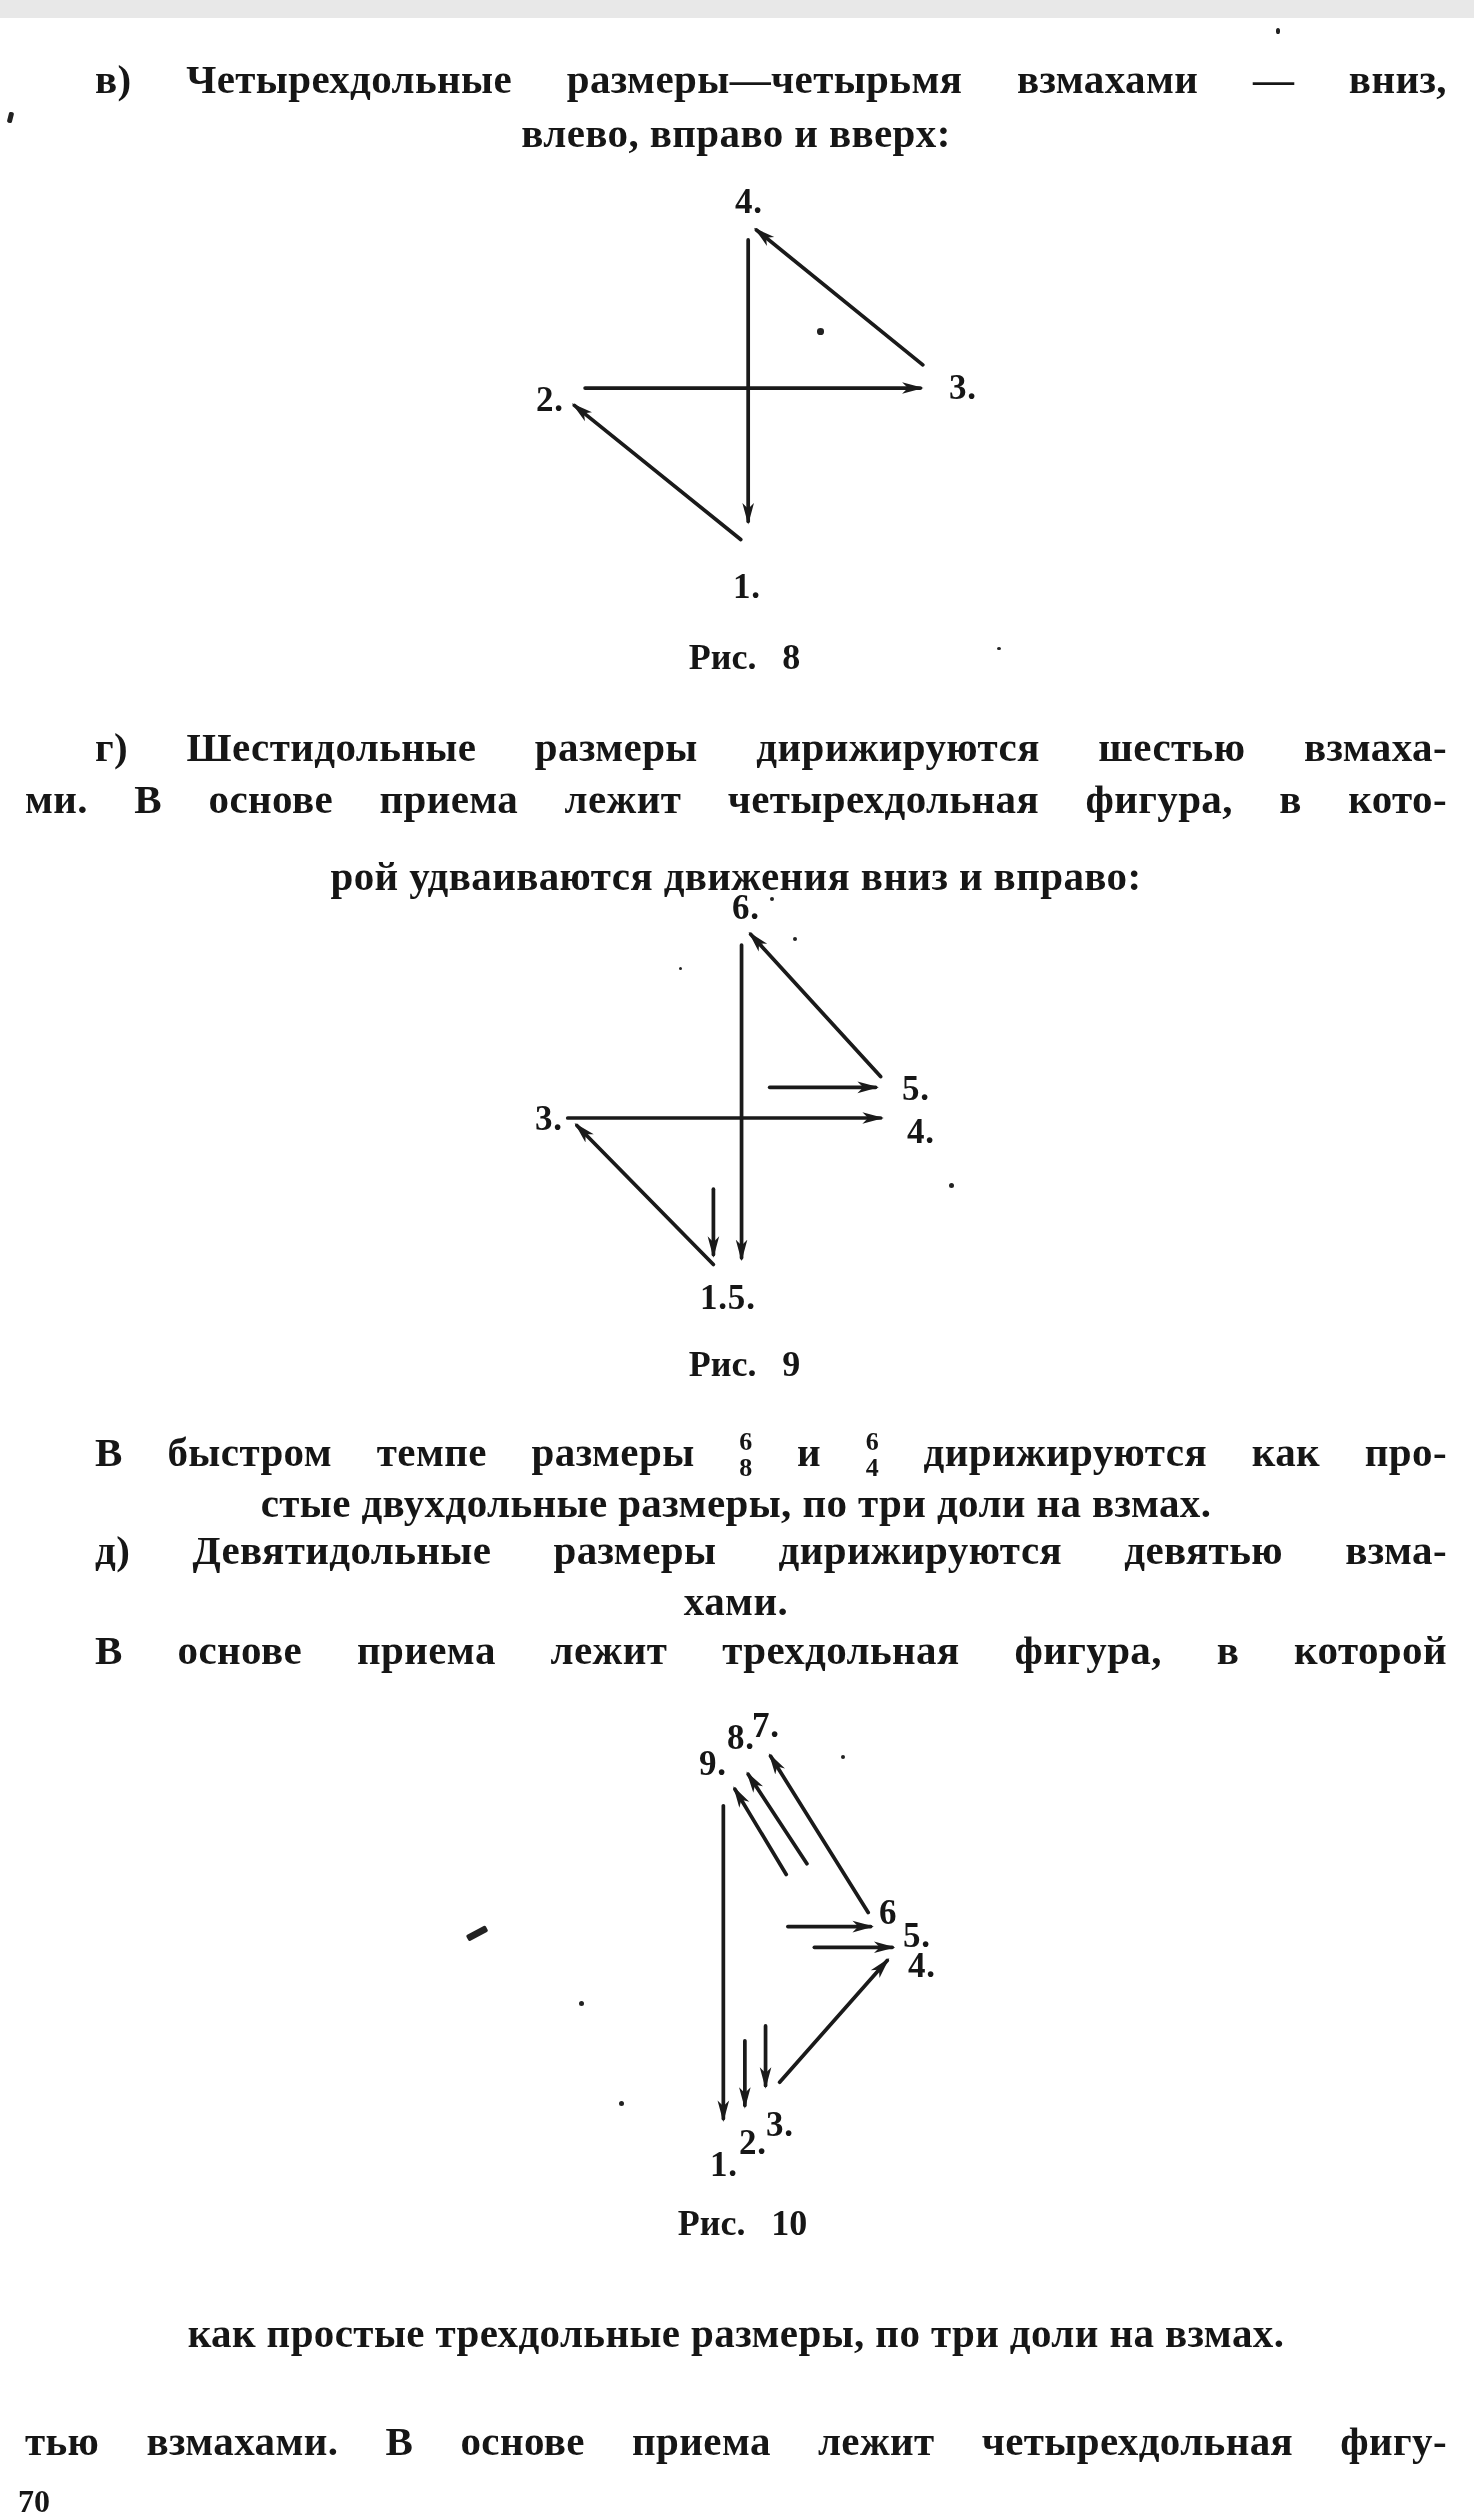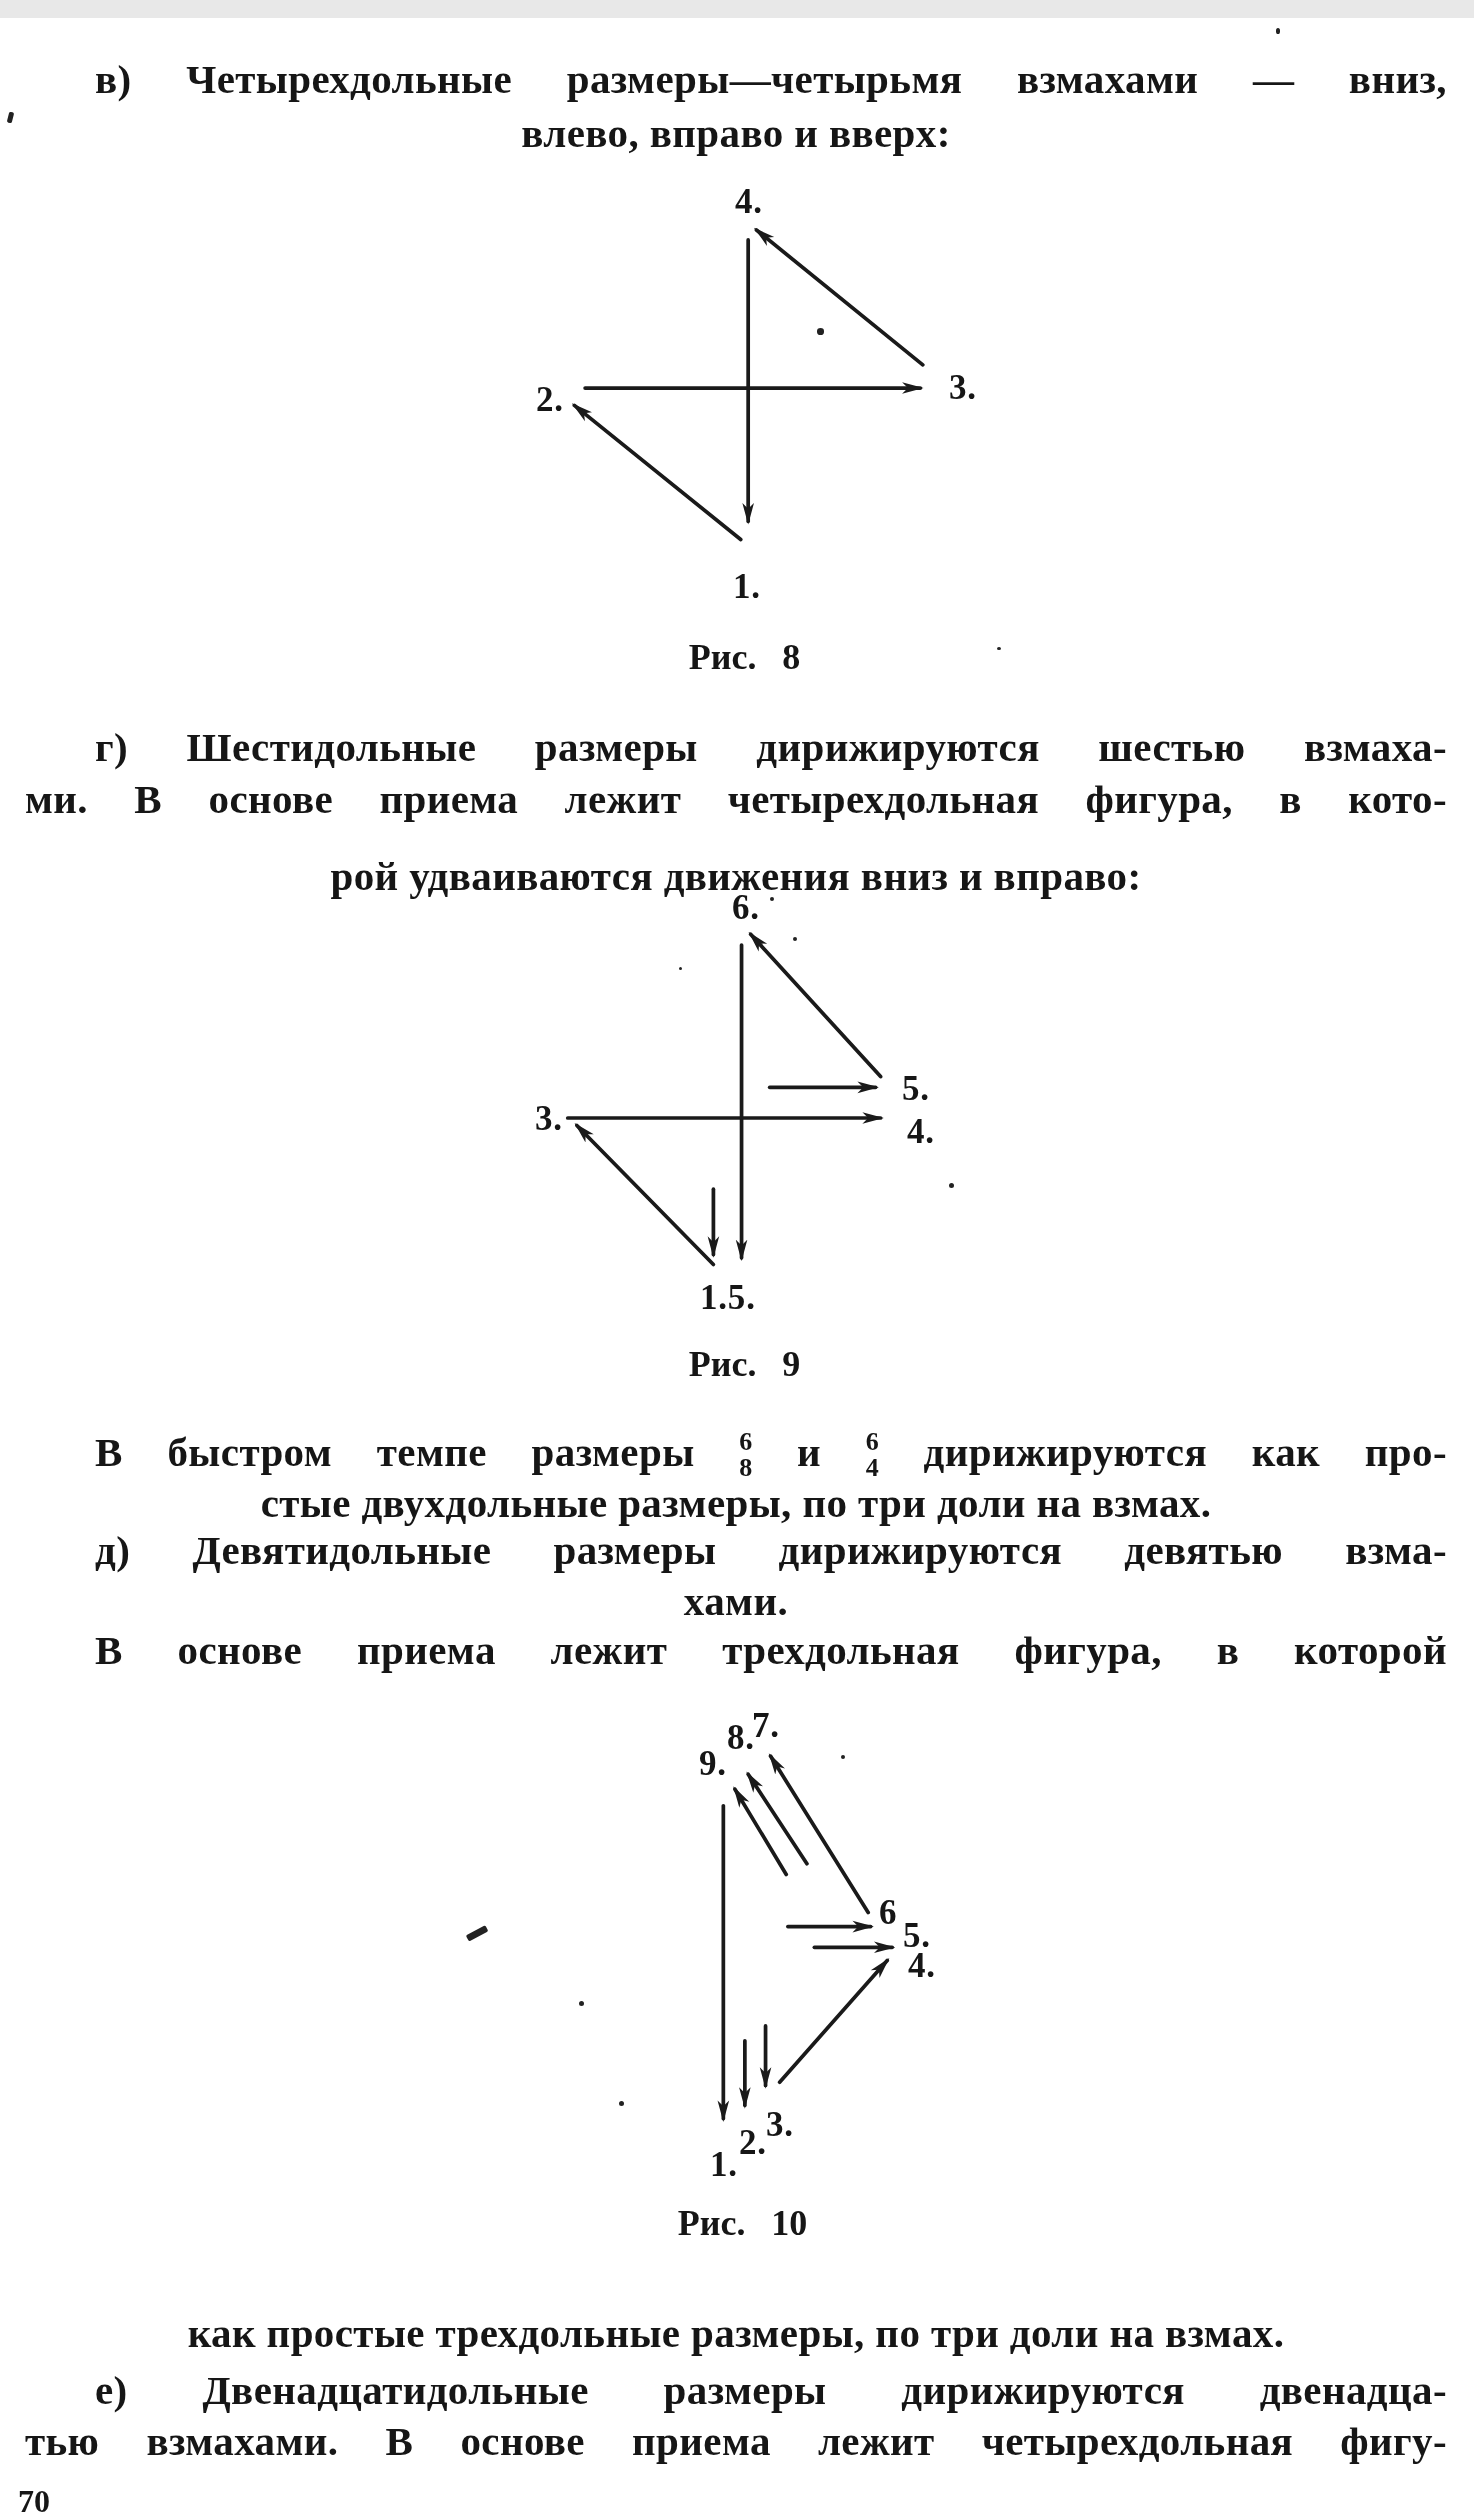--- a/index.html
+++ b/index.html
@@ -84,21 +84,20 @@
 
   <div class="tl j ind" style="top:1508px"><span>д) Девятидольные размеры дирижируются девятью взма-</span></div>
   <div class="tl" style="top:1559px"><span>хами.</span></div>
 
   <div class="tl j ind" style="top:1608px"><span>В основе приема лежит трехдольная фигура, в которой</span></div>
 
   <div class="caption" style="left:635px;top:2185px">Рис. 10</div>
 
   <div class="tl" style="top:2291px"><span>как простые трехдольные размеры, по три доли на взмах.</span></div>
 
-  <div class="tl j ind" style="top:2348px"><span>е) Двенадцатидольные размеры дирижируются двенадца-</span></div>
   <div class="tl j" style="top:2399px"><span>тью взмахами. В основе приема лежит четырехдольная фигу-</span></div>
 
   <div class="pagenum">70</div>
 
   <svg class="overlay" id="arrows-svg" width="1474" height="2512" viewBox="0 0 1781 3035">
     <defs>
       <marker id="ah" markerWidth="26" markerHeight="16" refX="22" refY="8" orient="auto" markerUnits="userSpaceOnUse">
         <path d="M0,1 L26,8 L0,15 L7,8 Z" fill="#1a1a1a"></path>
       </marker>
     </defs>

